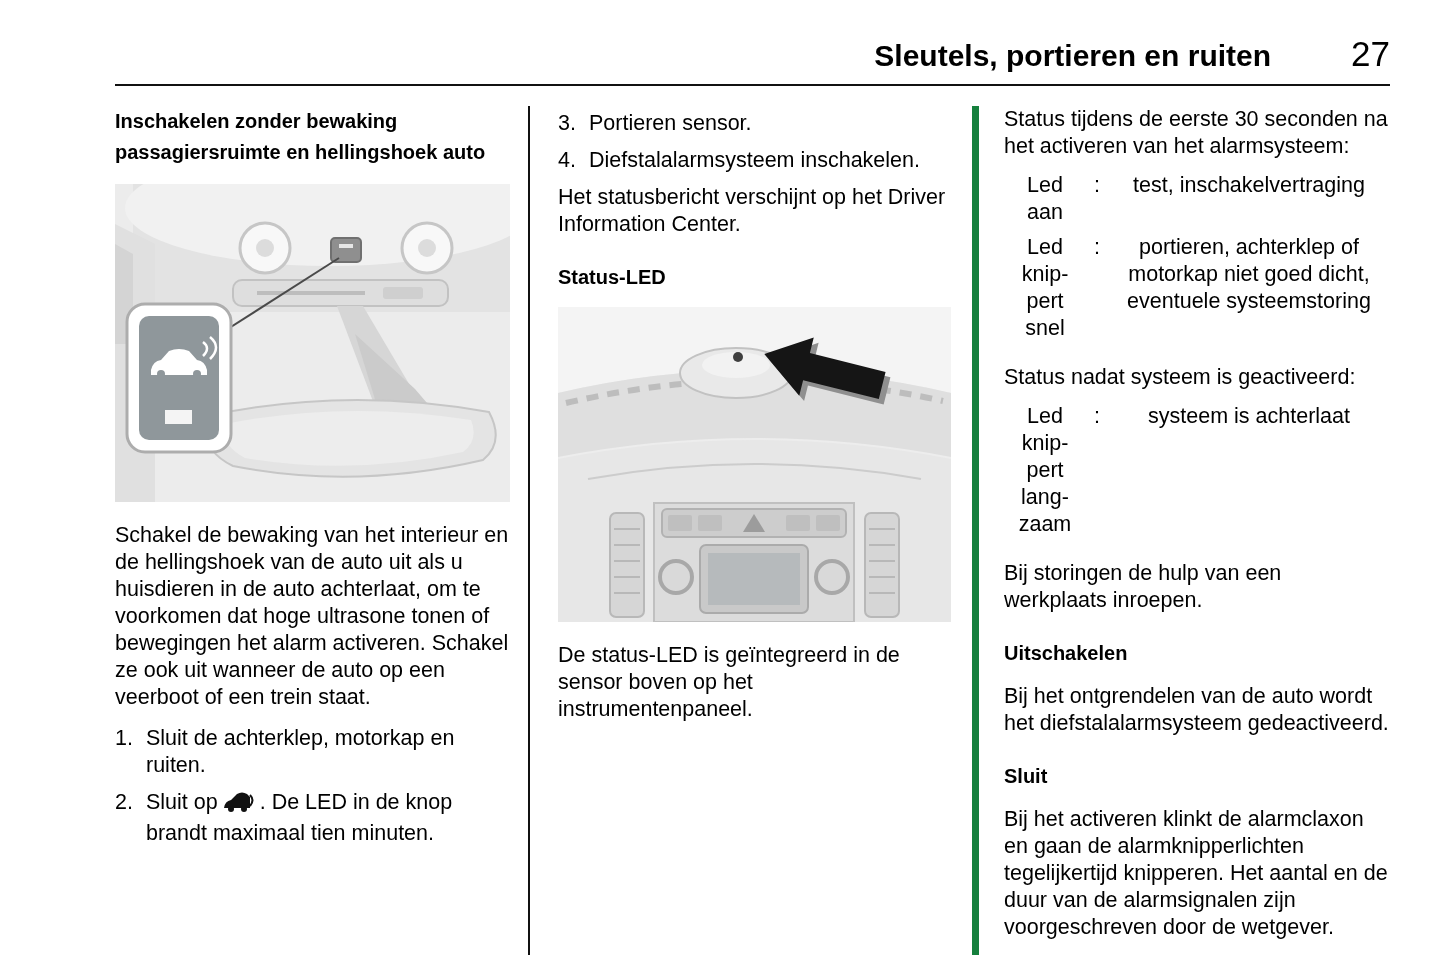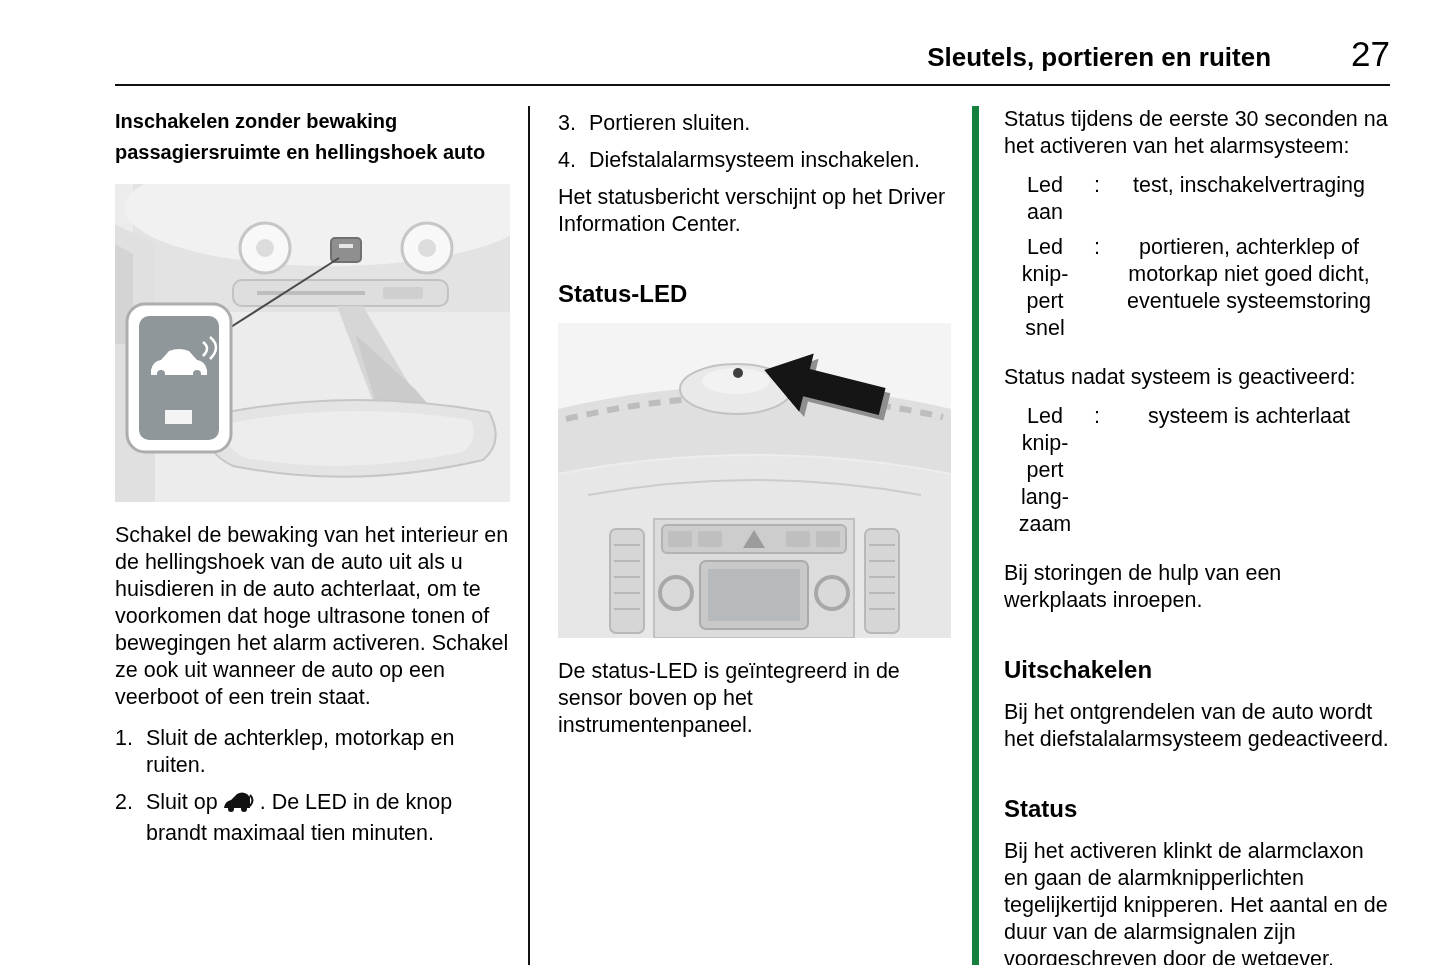--- a/index.html
+++ b/index.html
@@ -2,31 +2,31 @@
 <html lang="nl"><head>
 <meta charset="utf-8">
 <style>
   * { margin:0; padding:0; box-sizing:border-box; }
   html,body { background:#ffffff; }
   body { font-family:"Liberation Sans", sans-serif; color:#000; }
   .page { width:1445px; height:965px; background:#fff; padding-top:34px; overflow:hidden; }
 
   .header { margin:0 55px 0 115px; display:flex; justify-content:flex-end; align-items:baseline;
             gap:80px; border-bottom:2px solid #111; padding-bottom:10px; }
-  .header-title { font-size:26px; font-weight:bold; }
+  .header-title { font-size:30px; font-weight:bold; }
   .page-number { font-size:35px; }
 
   .columns { display:flex; margin:20px 55px 0 115px; min-height:838px; }
   .col { font-size:21.5px; line-height:27px; }
   .col1 { width:413px; padding-right:18px; }
   .col2 { width:444px; border-left:2px solid #111; padding:0 22px 0 28px; }
   .col3 { width:418px; border-left:7px solid #15803d; padding-left:25px; }
 
   h2.sub { font-size:20px; line-height:31px; font-weight:bold; margin-bottom:16px; }
-  h2.section { font-size:24px; font-weight:bold; margin:42px 0 16px; }
+  h2.section { font-size:20px; font-weight:bold; margin:26px 0 16px; }
   p { margin-bottom:14px; }
 
   .figure { display:block; background:#ececec; margin:14px 0 20px; }
   .fig1 { width:395px; height:318px; }
   .fig2 { width:393px; height:315px; }
 
   .ol { margin-top:4px; }
   .li { display:flex; margin-bottom:10px; }
   .li .num { width:31px; flex:0 0 31px; }
   .li .li-text { flex:1; }
@@ -101,21 +101,21 @@
                 </svg></span><span>. De LED in de knop brandt maximaal tien minuten.</span>
           </span>
         </div>
       </div>
     </div>
 
     <div class="col col2">
       <div class="ol">
         <div class="li">
           <span class="num">3.</span>
-          <span class="li-text">Portieren sluiten.</span>
+          <span class="li-text">Portieren sensor.</span>
         </div>
         <div class="li">
           <span class="num">4.</span>
           <span class="li-text">Diefstalalarmsysteem inschakelen.</span>
         </div>
       </div>
 
       <p>Het statusbericht verschijnt op het Driver Information Center.</p>
 
       <h2 class="section">Status-LED</h2>
@@ -196,18 +196,18 @@
           <span class="def-colon">:</span>
           <span class="def-desc">systeem is achterlaat</span>
         </div>
       </div>
 
       <p>Bij storingen de hulp van een werkplaats inroepen.</p>
 
       <h2 class="section">Uitschakelen</h2>
       <p>Bij het ontgrendelen van de auto wordt het diefstalalarmsysteem gedeactiveerd.</p>
 
-      <h2 class="section">Status</h2>
+      <h2 class="section">Sluit</h2>
       <p>Bij het activeren klinkt de alarmclaxon en gaan de alarmknipperlichten tegelijkertijd knipperen. Het aantal en de duur van de alarmsignalen zijn voorgeschreven door de wetgever.</p>
     </div>
 
   </div>
 </div>
 
 </body></html>

